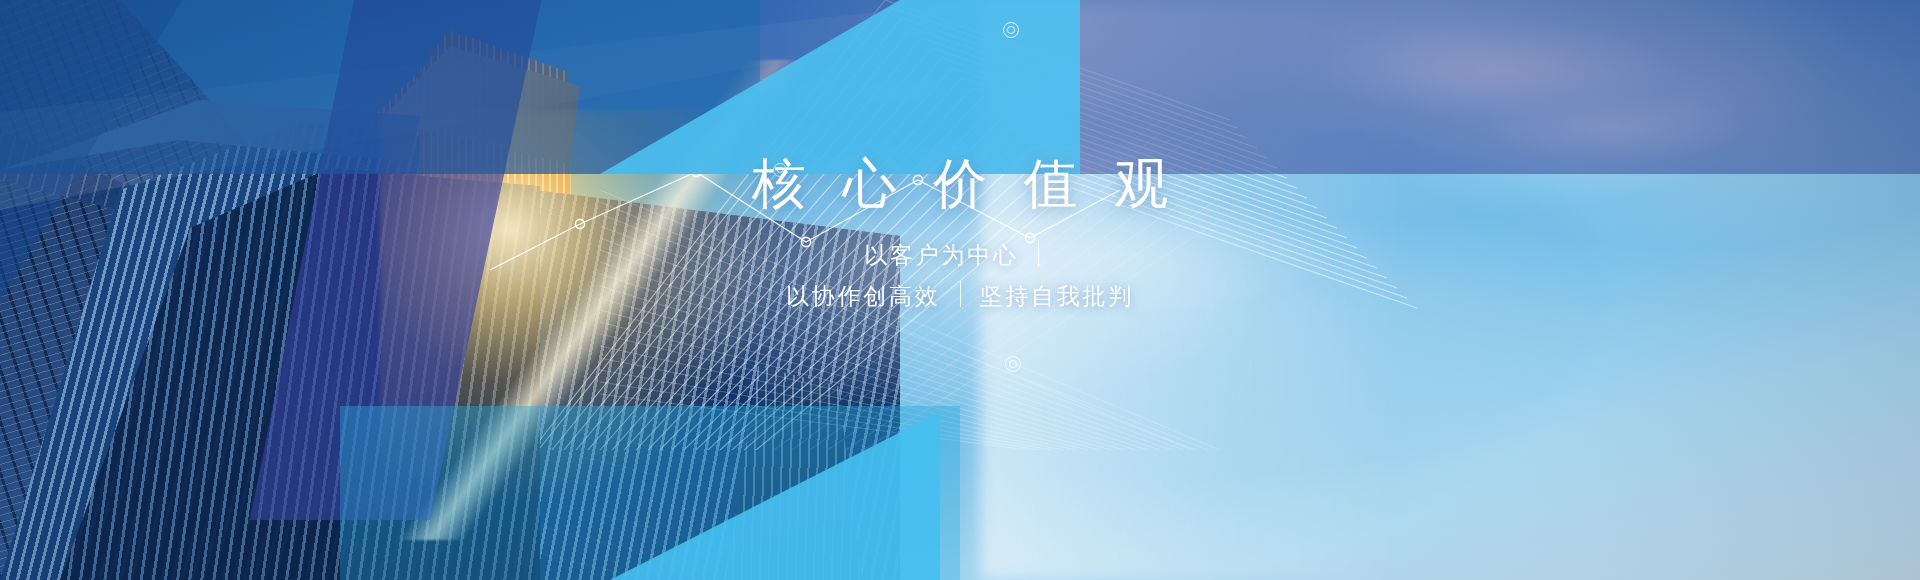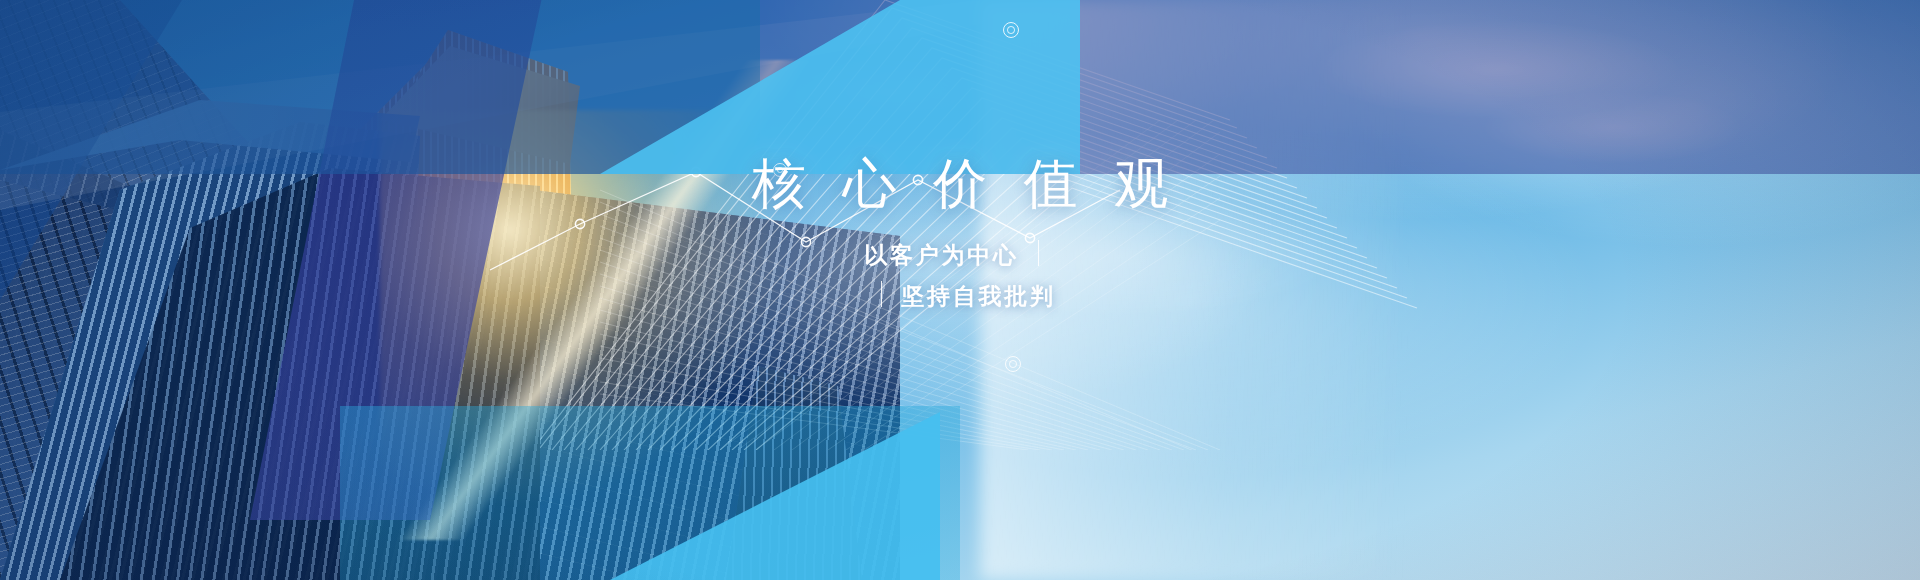--- a/index.html
+++ b/index.html
@@ -216,21 +216,21 @@
     color:#ffffff; letter-spacing:.20em; text-indent:.20em;
     text-shadow:0 2px 14px rgba(30,90,160,.45), 0 0 30px rgba(255,255,255,.35);
     white-space:nowrap; user-select:none;
   }
   .sub {
     margin-top:26px;
     display:flex; flex-direction:column; gap:11px; align-items:center;
   }
   .sub-row {
     display:flex; align-items:flex-start; gap:2px;
-    font-size:23px; line-height:30px; color:#ffffff; font-weight:700;
+    font-size:23px; line-height:30px; color:#ffffff; font-weight:400;
     letter-spacing:.12em; white-space:nowrap;
     text-shadow:0 1px 10px rgba(30,90,160,.50), 0 0 18px rgba(255,255,255,.30);
   }
   .sub-row span.t { display:inline-block; }
   .divider {
     display:inline-block; width:1px; height:26px;
     background:rgba(255,255,255,.88);
     margin:0 17px; flex:0 0 auto;
   }
   .vignette {
@@ -361,19 +361,20 @@
 
   <div class="content">
     <div class="headline">核 心 价 值 观</div>
 
     <div class="sub">
       <div class="sub-row">
         <span class="t">以客户为中心</span>
         <span class="divider"></span>
       </div>
       <div class="sub-row">
+        <span class="t">以协作创高效</span>
         <span class="divider"></span>
         <span class="t">坚持自我批判</span>
       </div>
     </div>
   </div>
 
 </div>
 
 </body></html>

